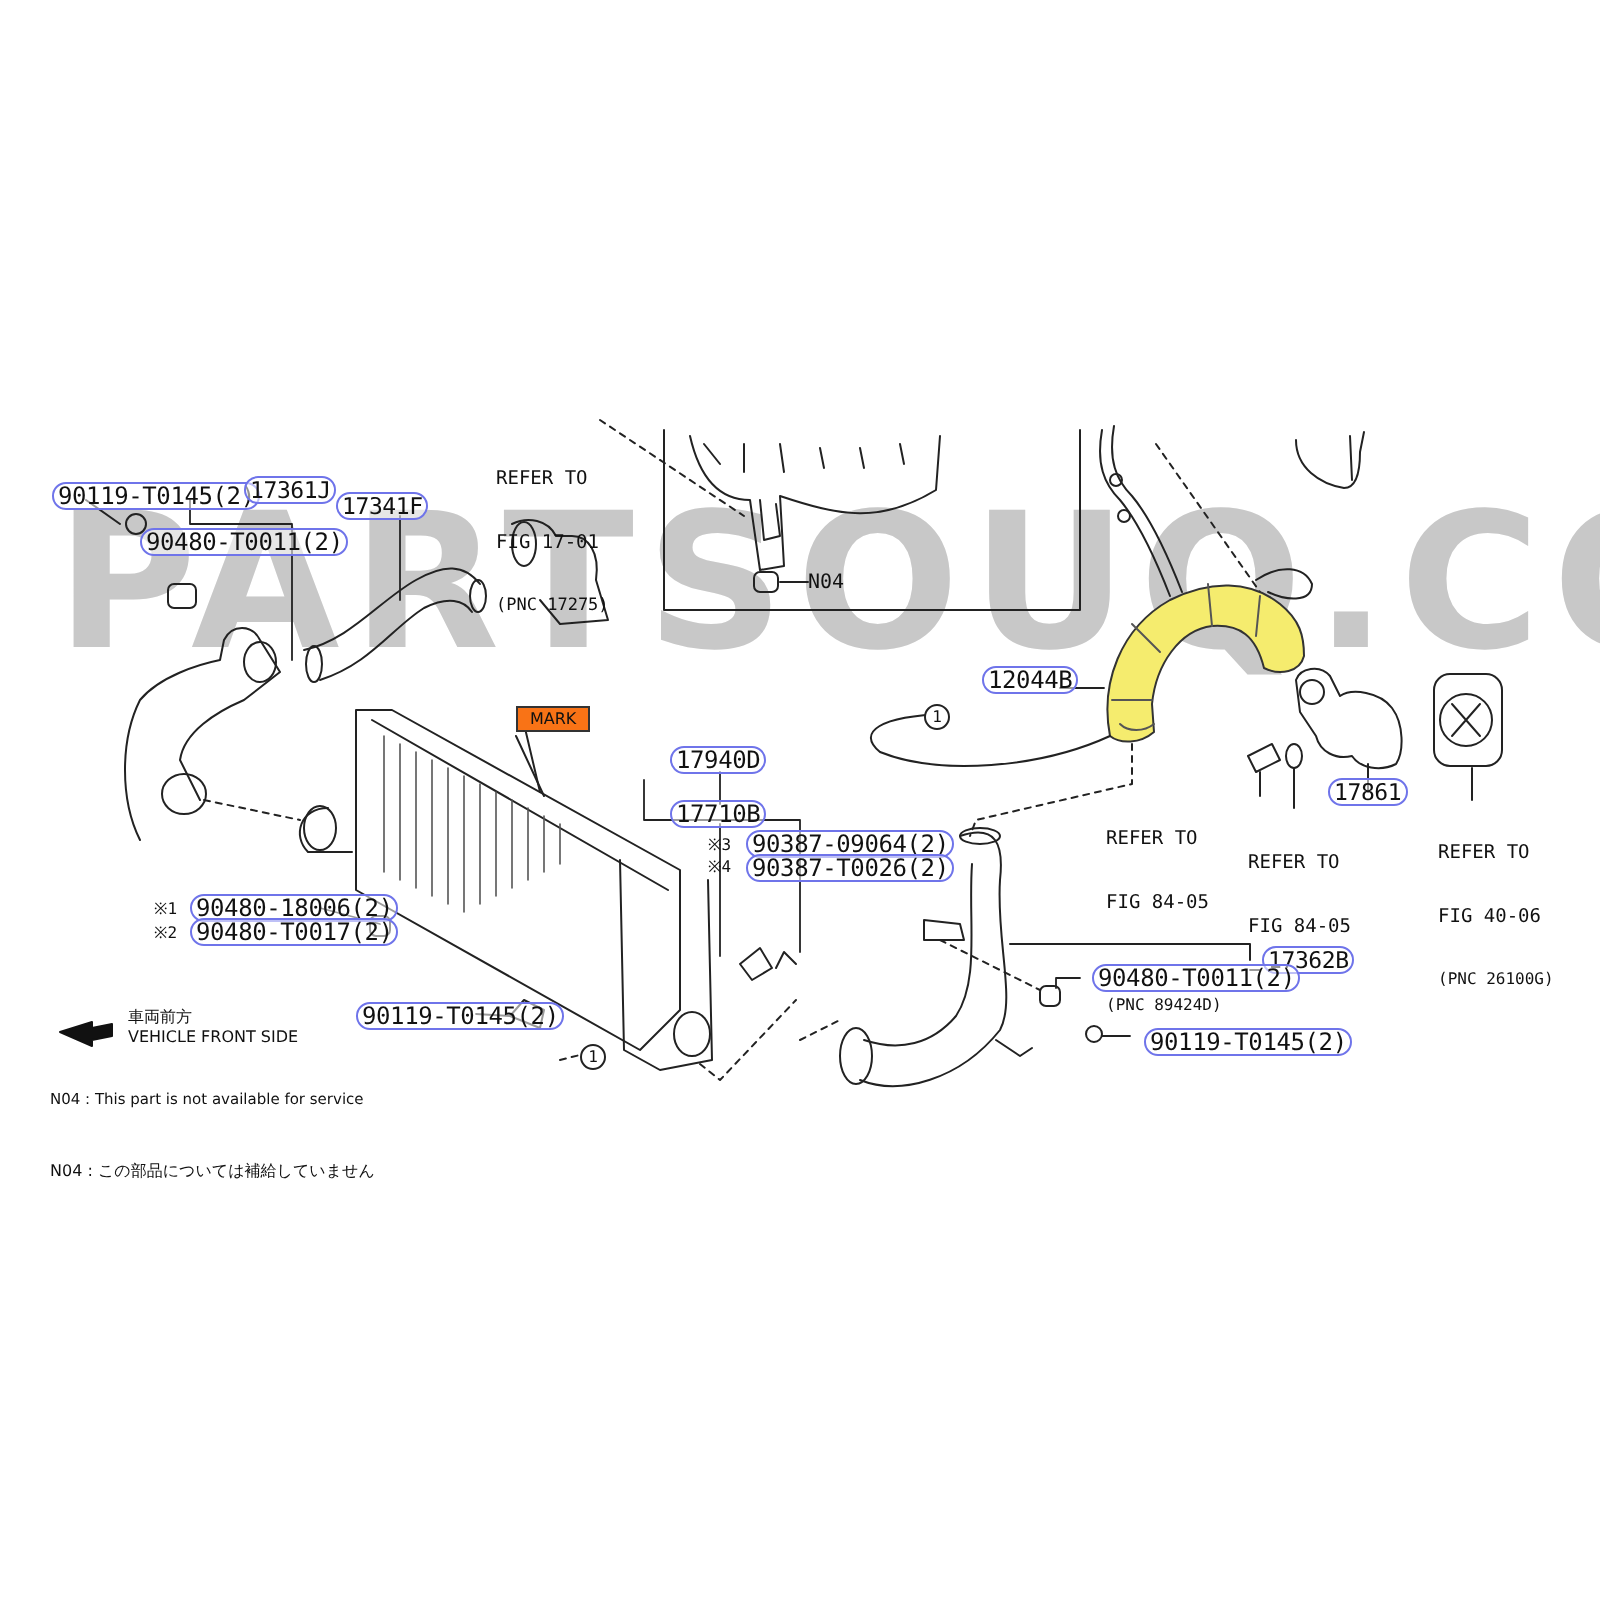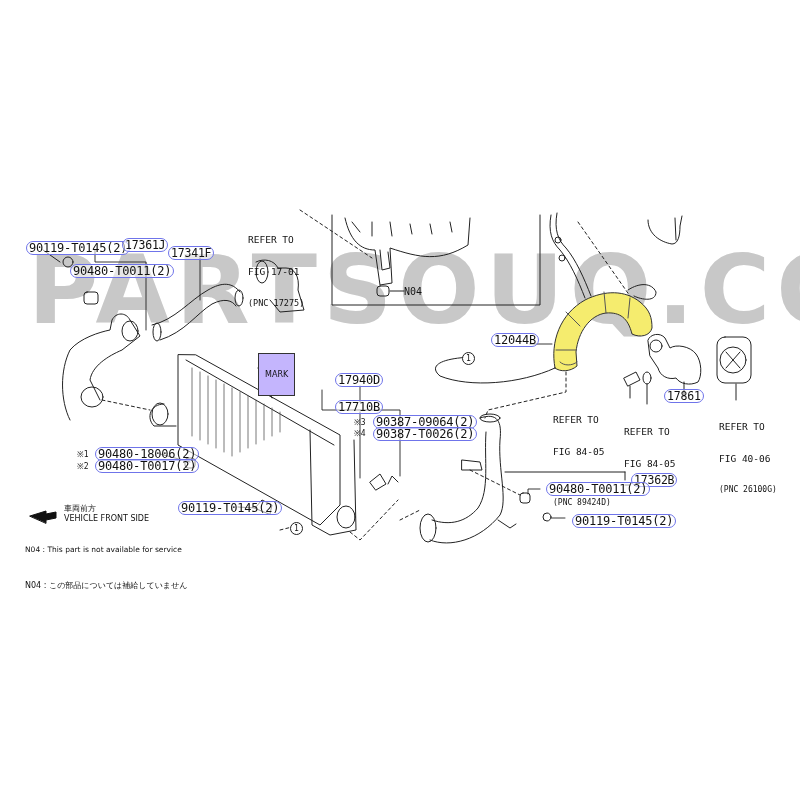--- a/index.html
+++ b/index.html
@@ -16,22 +16,22 @@
   .pn {
     position: absolute; z-index: 3; font-family: "DejaVu Sans Mono", "Liberation Mono", monospace;
     font-size: 12px; line-height: 12px; padding: 0 2px; border: 1.6px solid #6f74ea;
     border-radius: 7px; background: rgba(255,255,255,0.55); color: #111; white-space: nowrap;
     cursor: pointer; letter-spacing: -0.2px;
   }
   .pn.big { font-size: 11.5px; }
   .txt { position: absolute; z-index: 3; font-size: 9.5px; line-height: 11px; white-space: nowrap; color: #111; }
   .txt.small { font-size: 8px; }
   .sans { font-family: "DejaVu Sans", "Liberation Sans", sans-serif; }
-  .mark-box { position: absolute; z-index: 3; border: 1px solid #333; background: #c4b5fd;
-              font-family: "DejaVu Sans", "Liberation Sans", sans-serif; font-size: 8px; padding: 16px 6px; }
+  .mark-box { position: absolute; z-index: 3; border: 1px solid #333; background: #f97316;
+              font-family: "DejaVu Sans", "Liberation Sans", sans-serif; font-size: 8px; padding: 1px 6px; }
   .circ { position: absolute; z-index: 3; width: 11px; height: 11px; border: 1px solid #222; border-radius: 50%;
           font-size: 8px; line-height: 11px; text-align: center; background: #fff; }
   .ref { position: absolute; z-index: 3; font-size: 9.5px; line-height: 10.5px; white-space: pre; }
 </style>
 </head>
 <body>
 
 <div id="canvas">
 
   <div class="watermark">PARTSOUQ.COM</div>

